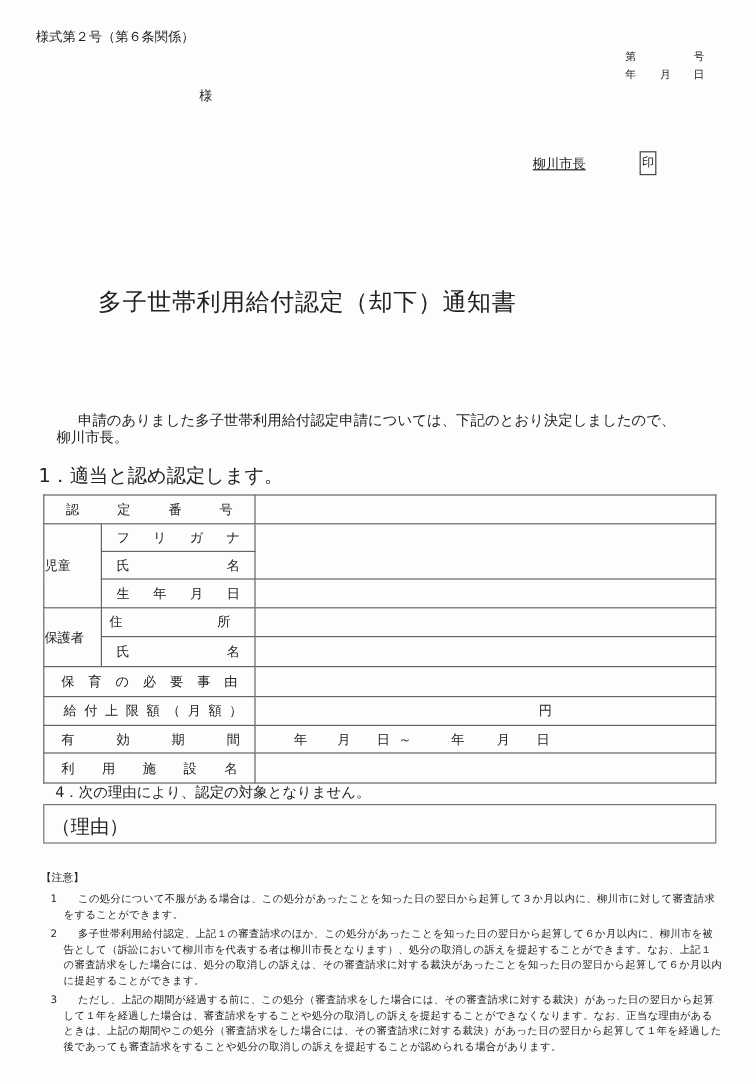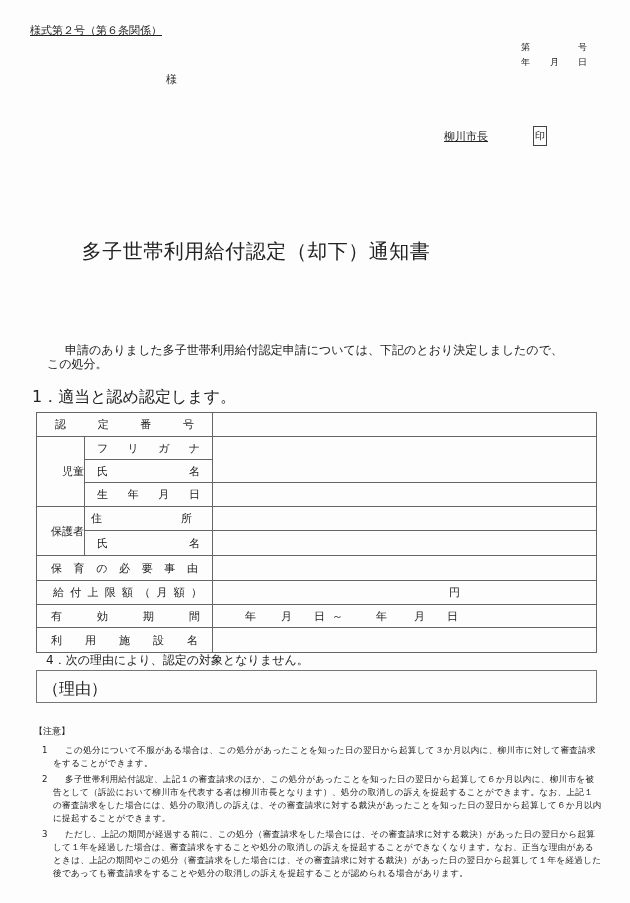--- a/index.html
+++ b/index.html
@@ -2,36 +2,36 @@
 <html><head>
   <meta charset="utf-8">
   <style>
     html, body { margin:0; padding:0; }
     body {
       width:630px; height:903px; background:#fdfdfd; position:relative; overflow:hidden;
       font-family:"DejaVu Sans", "Liberation Sans", sans-serif; color:#222;
     }
     .abs { position:absolute; white-space:nowrap; }
     .serif { font-family:"DejaVu Serif", "Liberation Serif", serif; }
-    .form-no { left:30px; top:23px; font-size:11px;text-decoration:underline; }
+    .form-no { left:30px; top:23px; font-size:11px; }
     .hdr { font-size:9px; }
     .sama { left:166px; top:72px; font-size:11px; }
     .mayor { left:444px; top:129px; font-size:11px;text-decoration:underline; }
     .seal { left:533px; top:126px; width:12px; height:18px; border:1px solid #444; font-size:10px; text-align:center; line-height:18px; }
     .title { left:0; width:512px; top:238px; text-align:center; font-size:20px; letter-spacing:0.5px; color:#222; }
     .body1 { left:65px; top:342px; font-size:12px; }
     .body2 { left:47px; top:356px; font-size:12px; }
     .sec1 { left:32px; top:387px; font-size:16px; }
     table.grid {
       position:absolute; left:36px; top:412px; width:561px; border-collapse:collapse;
       font-size:11px; table-layout:fixed;
     }
     table.grid td { border:1px solid #666; padding:0; height:22px; }
     .spread { display:flex; justify-content:space-between; padding:0 12px; }
-    .grp { text-align:right; }
+    .grp { text-align:left; }
     .val-yen { text-align:left; padding-left:236px !important; }
     .period { display:flex; padding-left:32px; }
     .period span { display:inline-block; }
     .sec2 { left:46px; top:652px; font-size:12px; }
     .reason-box { left:36px; top:670px; width:559px; height:31px; border:1px solid #777; }
     .reason-lbl { left:43px; top:679px; font-size:16px; }
     .notes-h { left:34px; top:725px; font-size:9px; }
     .note { position:absolute; font-size:8.6px; line-height:13px; left:42px; width:560px; white-space:normal; letter-spacing:0.3px; }
     .note .num { position:absolute; left:0; top:0; }
     .note .txt { display:block; padding-left:11px; text-indent:12px; }
@@ -47,21 +47,21 @@
 <div class="abs hdr" style="left:550px;top:56px;">月</div>
 <div class="abs hdr" style="left:578px;top:56px;">日</div>
 
 <div class="abs sama">様</div>
 <div class="abs mayor">柳川市長</div>
 <div class="abs seal">印</div>
 
 <div class="abs title">多子世帯利用給付認定（却下）通知書</div>
 
 <div class="abs body1">申請のありました多子世帯利用給付認定申請については、下記のとおり決定しましたので、</div>
-<div class="abs body2">この処分。</div>
+<div class="abs body2">柳川市長。</div>
 
 <div class="abs sec1">1．適当と認め認定します。</div>
 
 <table class="grid">
   <colgroup>
       <col style="width:48px">
       <col style="width:128px">
       <col>
     </colgroup>
   <tbody>

